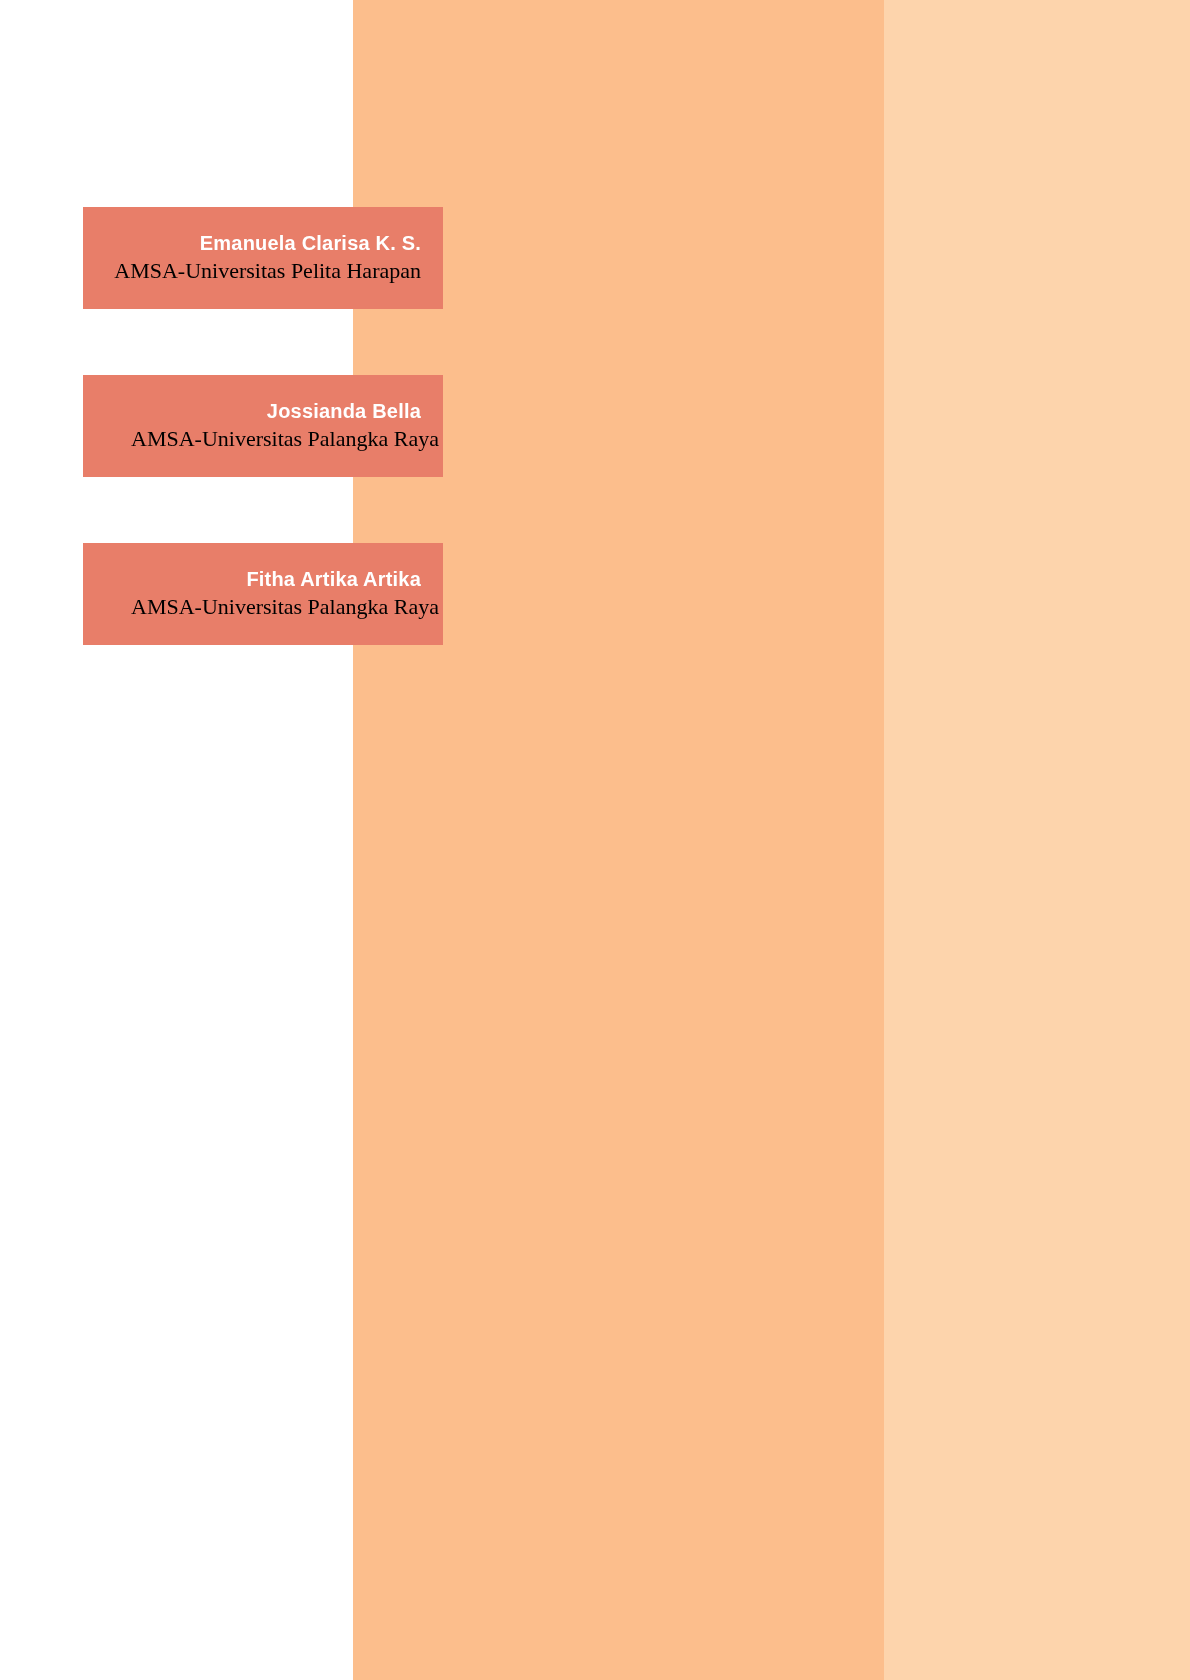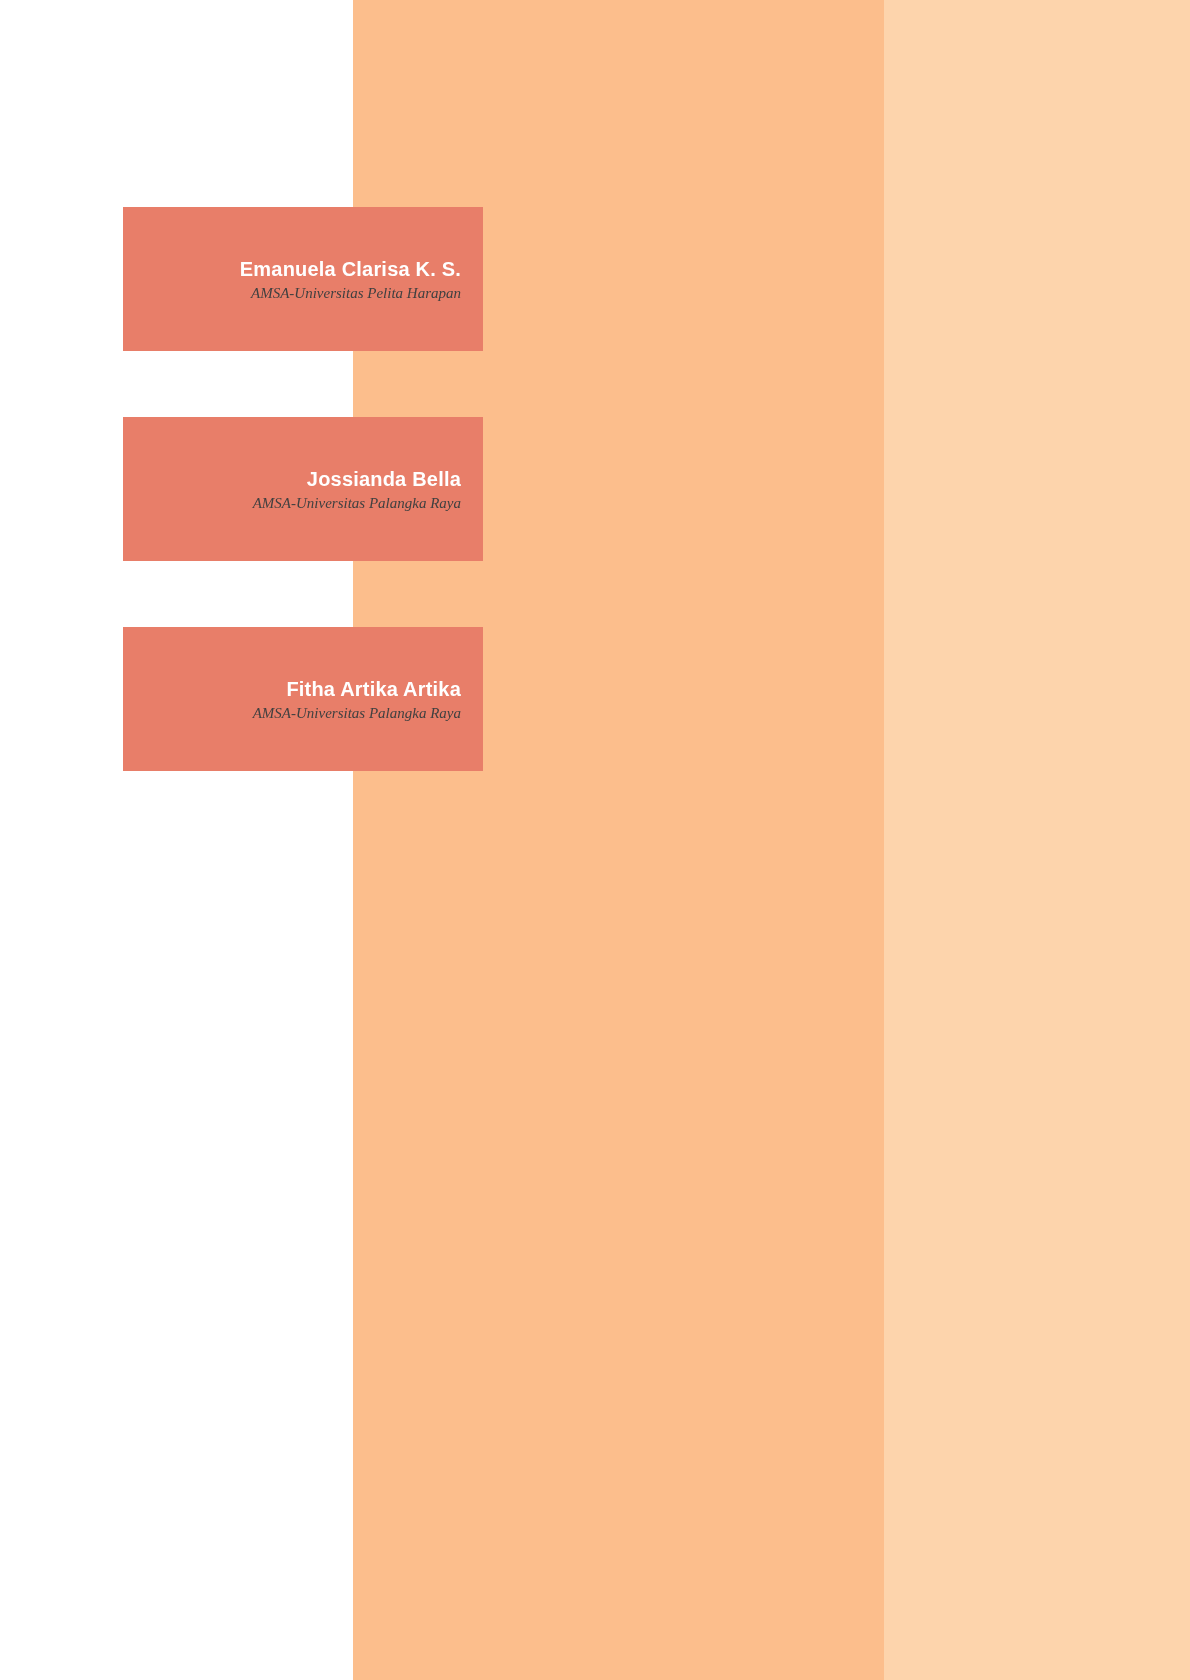--- a/index.html
+++ b/index.html
@@ -50,30 +50,29 @@
   .cards {
     position: absolute;
     left: 83px;
     top: 207px;
     width: 360px;
   }
 
   .speaker-card {
     position: relative;
     width: 360px;
-    height: 144px;
+    height: 102px;
     background: #e87e69;
     box-sizing: border-box;
     padding: 0 22px 0 22px;
     display: flex;
     flex-direction: column;
     align-items: flex-end;
     justify-content: center;
     overflow: hidden;
-    margin-left: 40px;
   }
 
   .speaker-card + .speaker-card {
     margin-top: 66px;
     padding-left: 48px;
   }
 
   .speaker-name {
     display: block;
     width: 100%;
@@ -85,25 +84,24 @@
     letter-spacing: 0.2px;
     line-height: 1.2;
     margin: 0 0 3px 0;
     white-space: nowrap;
   }
 
   .speaker-affiliation {
     display: block;
     width: 100%;
     text-align: right;
-    color: #404040;
+    color: #000000;
     font-family: "Liberation Serif", serif;
-    font-style: italic;
     font-weight: normal;
-    font-size: 15px;
+    font-size: 22px;
     line-height: 1.2;
     margin: 0;
     white-space: nowrap;
   }
 </style>
 </head>
 <body>
 
 <div class="page">
 

